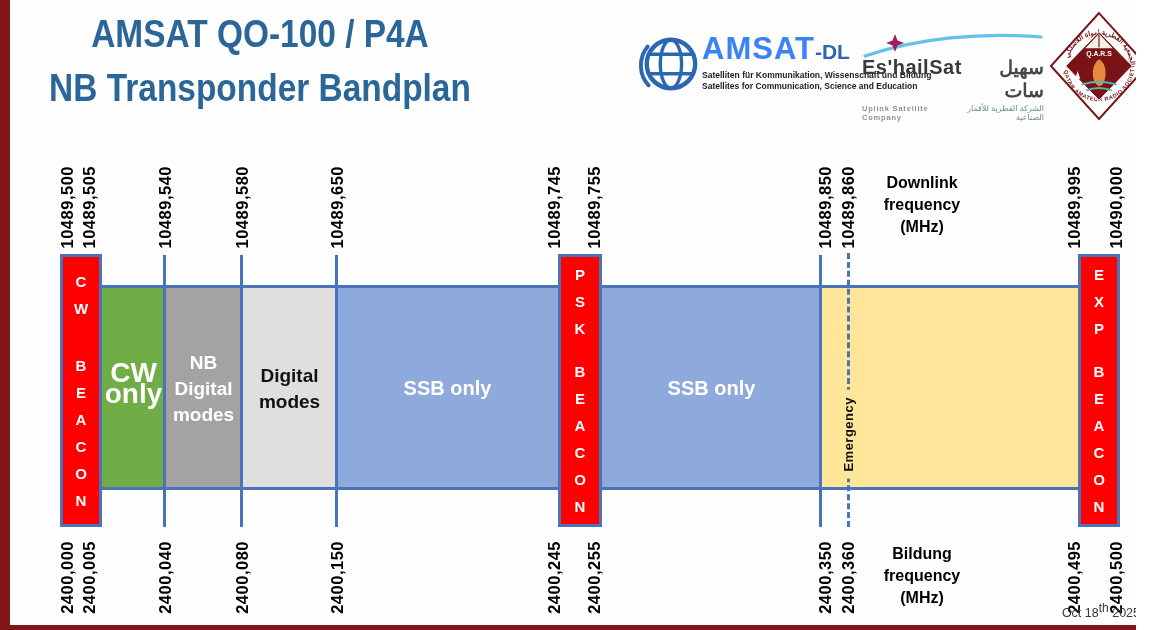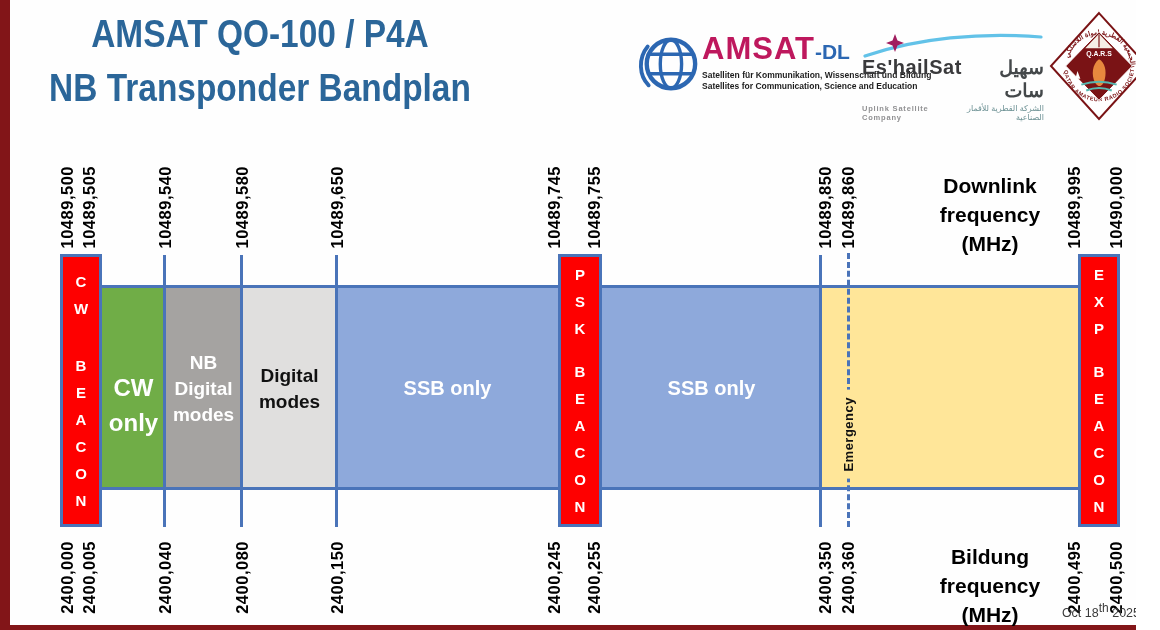--- a/index.html
+++ b/index.html
@@ -16,21 +16,21 @@
   
   .title {
     position:absolute; left:10px; top:8px; width:500px;
     text-align:center; font-weight:bold; font-size:38px; line-height:1.42;
     color:#2B6699; transform:scaleX(0.88); transform-origin:center top;
   }
   
   .logo-amsat { position:absolute; left:638px; top:25px; width:235px; height:78px; }
   .amsat-globe { position:absolute; left:0; top:8px; }
   .amsat-text { position:absolute; left:64px; top:6px; width:170px; }
-  .amsat-word { font-size:31px; font-weight:bold; color:#be185d; letter-spacing:1px; }
+  .amsat-word { font-size:31px; font-weight:bold; color:#3b82f6; letter-spacing:1px; }
   .amsat-dl   { font-size:21px; font-weight:bold; color:#2C67B2; }
   .amsat-sub  { font-size:8.5px; font-weight:bold; color:#1d1d1d; line-height:10.5px; margin-top:3px; white-space:nowrap; }
   
   .logo-eshail { position:absolute; left:862px; top:28px; width:182px; }
   .eshail-swoosh { display:block; }
   .eshail-names { display:flex; align-items:baseline; gap:10px; margin-top:-4px; }
   .eshail-latin { font-size:20px; font-weight:bold; color:#3A3A3C; letter-spacing:0.5px; }
   .eshail-arabic { font-size:19px; font-weight:bold; color:#44484A; }
   .eshail-subs { display:flex; justify-content:space-between; align-items:baseline; margin-top:2px; }
   .eshail-sub-en { font-size:7.5px; font-weight:bold; color:#909092; letter-spacing:0.8px; }
@@ -39,22 +39,22 @@
   .logo-qars { position:absolute; left:1048px; top:10px; }
   
   .vtext {
     position:absolute; writing-mode:vertical-rl; transform:rotate(180deg);
     font-size:16.5px; font-weight:bold; color:#000; letter-spacing:0.5px; white-space:nowrap;
   }
   .tick-top { bottom:382px; }
   .tick-bot { top:541px; }
   
   .axis-header {
-    position:absolute; left:920px; width:140px; text-align:center;
-    font-size:21px; font-weight:bold; color:#000; line-height:1.38; white-space:pre-line;
+    position:absolute; left:852px; width:140px; text-align:center;
+    font-size:16px; font-weight:bold; color:#000; line-height:1.38; white-space:pre-line;
   }
   .axis-header.down { top:172px; }
   .axis-header.up   { top:543px; }
   
   .hline { position:absolute; left:102px; width:976px; height:3px; background:#4A74B9; }
   .hline.top { top:285px; } .hline.bottom { top:487px; }
   .fill { position:absolute; top:288px; height:199px; }
   .vline { position:absolute; top:255px; height:272px; width:3px; background:#4A74B9; }
   .vline-dashed { position:absolute; top:253px; height:274px; width:0;
     border-left:3px dashed #4A74B9; }
@@ -207,21 +207,21 @@
 X
 P</div>
     <div>B
 E
 A
 C
 O
 N</div>
   </div>
 
-  <div class="seg-label lbl-white" style="left:102px;width:63px;top:370px;font-size:24px;line-height:35px">CW
+  <div class="seg-label lbl-white" style="left:102px;width:63px;top:362px;font-size:28px;line-height:21px">CW
 only</div>
   <div class="seg-label lbl-white" style="left:165px;width:77px;top:350px;font-size:19px;line-height:26px">NB
 Digital
 modes</div>
   <div class="seg-label lbl-black" style="left:242px;width:95px;top:363px;font-size:19px;line-height:26px">Digital
 modes</div>
   <div class="seg-label lbl-white" style="left:337px;width:221px;top:377px;font-size:20px">SSB only</div>
   <div class="seg-label lbl-white" style="left:602px;width:219px;top:377px;font-size:20px">SSB only</div>
   <div class="emergency-label">Emergency</div>
 

